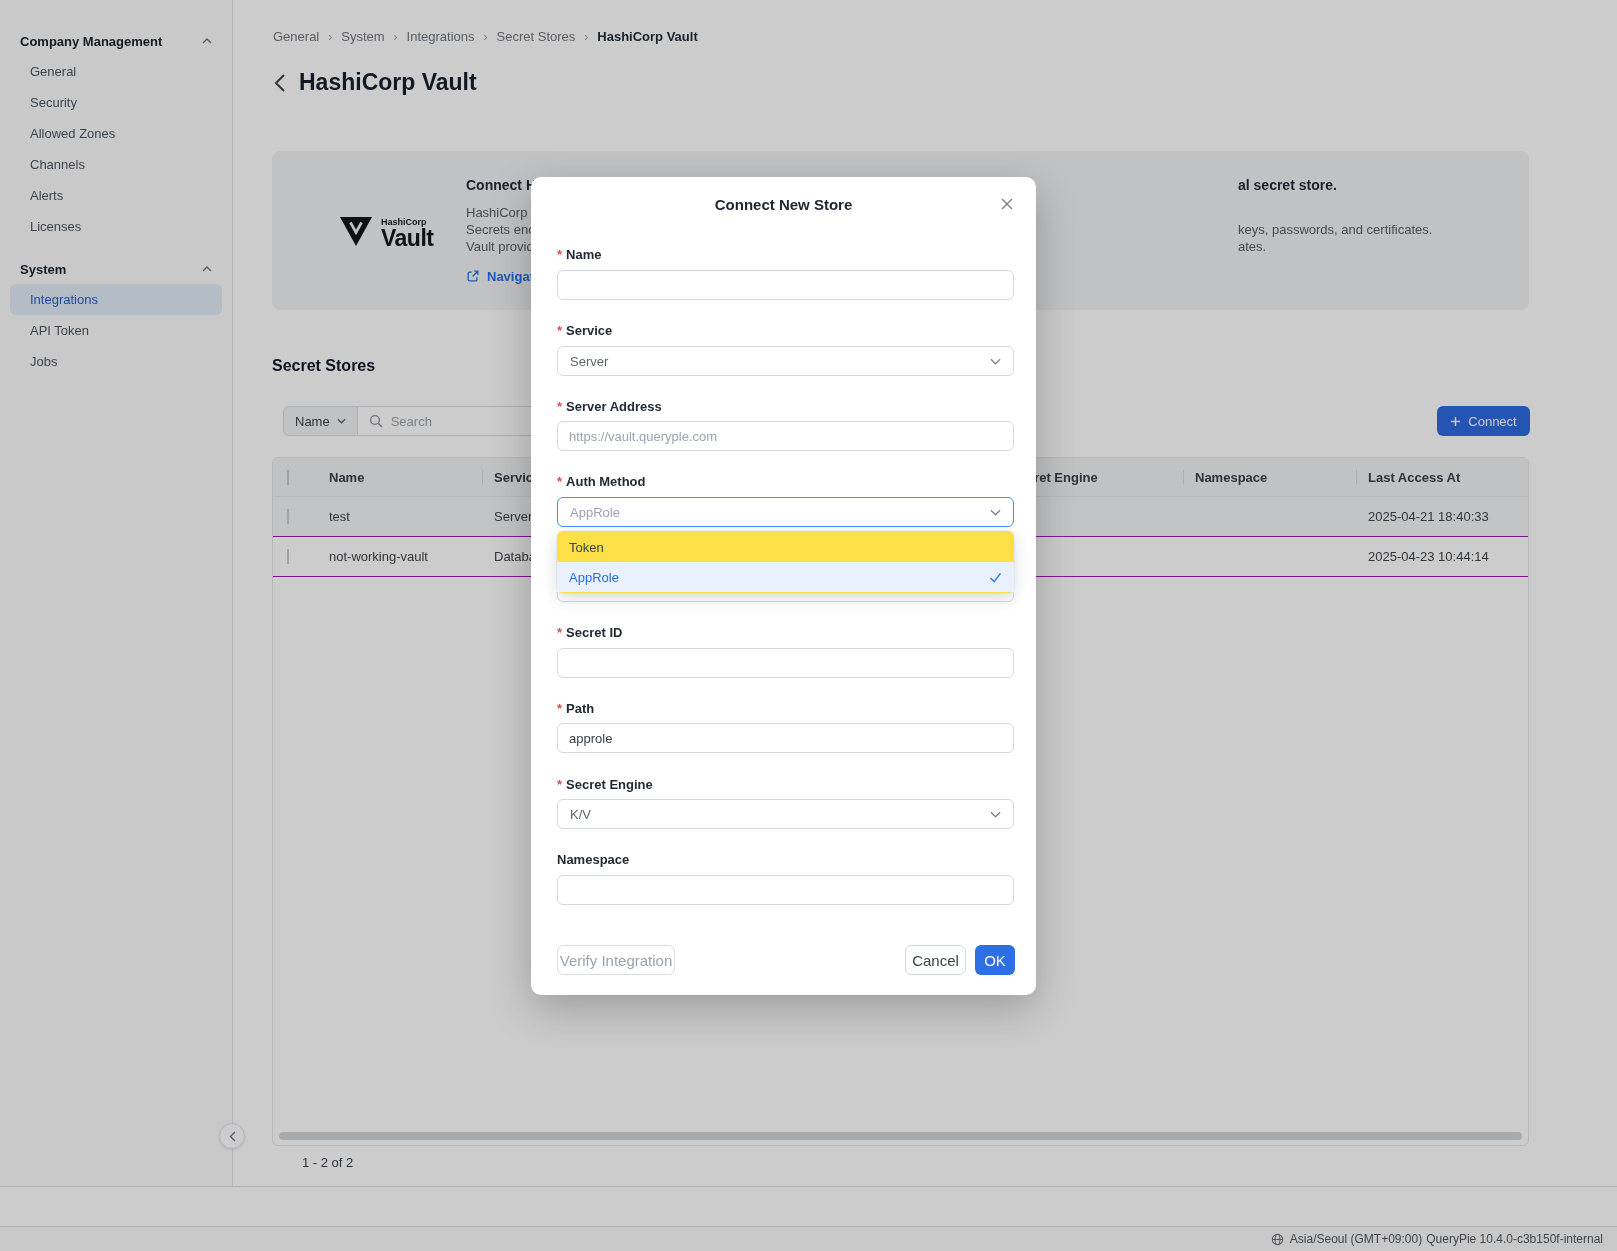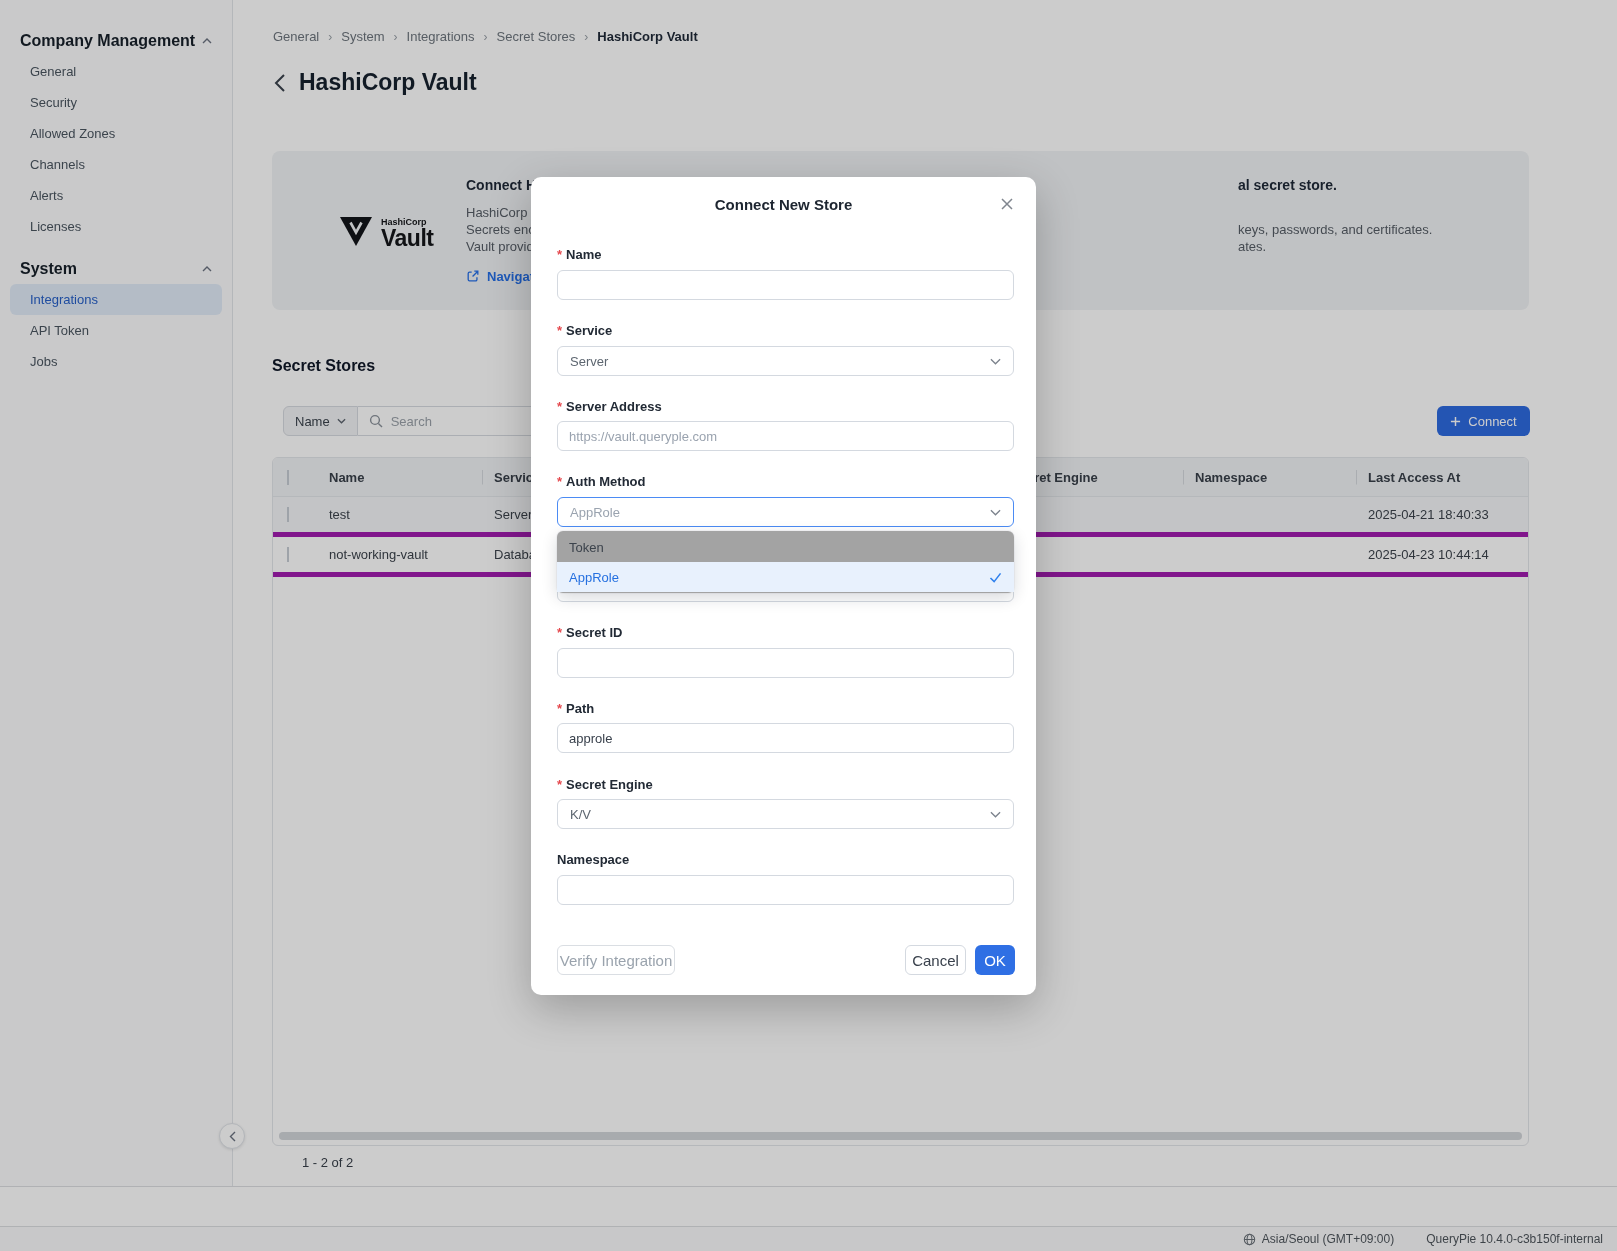--- a/index.html
+++ b/index.html
@@ -3,21 +3,21 @@
 <meta charset="utf-8">
 <style>
   * { margin:0; padding:0; box-sizing:border-box; }
   html,body { width:1617px; height:1251px; }
   body { font-family:"Liberation Sans", sans-serif; background:#fff; }
   .screen { position:relative; width:1617px; height:1251px; background:#fff; overflow:hidden; }
 
   
   .sidebar { position:absolute; left:0; top:0; width:233px; height:1186px; background:#fcfcfd; border-right:1px solid #e2e5e9; padding-top:26px; }
   .sb-section { margin-bottom:12px; }
-  .sb-title { display:flex; align-items:center; justify-content:space-between; height:30px; padding:0 20px; font-size:16px; font-weight:700; color:#17202a; cursor:pointer; }
+  .sb-title { display:flex; align-items:center; justify-content:space-between; height:30px; padding:0 20px; font-size:13px; font-weight:700; color:#17202a; cursor:pointer; }
   .sb-title .chev { color:#6b7280; display:flex; }
   .sb-item { display:flex; align-items:center; height:31px; margin:0 10px; padding-left:20px; border-radius:6px; font-size:13px; color:#4a5560; cursor:pointer; }
   .sb-item.active { background:#e2ecf8; color:#2760c8; }
   .collapse-btn { position:absolute; left:219px; top:1123px; width:26px; height:26px; border-radius:50%; background:#fff; border:1px solid #dfe3e8; box-shadow:0 1px 3px rgba(0,0,0,.10); display:flex; align-items:center; justify-content:center; color:#6b7280; z-index:5; font-size:14px; }
 
   
   .main { position:absolute; left:233px; top:0; width:1384px; height:1186px; background:#fff; }
   .breadcrumb { position:absolute; left:40px; top:29px; display:flex; align-items:center; gap:9px; font-size:13px; color:#6d757d; }
   .crumb { cursor:pointer; }
   .crumb-sep { color:#9aa1a8; font-size:12px; }
@@ -48,44 +48,44 @@
   .connect-btn { position:absolute; left:1204px; top:406px; width:93px; height:30px; display:flex; align-items:center; justify-content:center; gap:7px; background:#2e6be0; color:#fff; border:none; border-radius:6px; font-size:13px; font-weight:400; font-family:inherit; cursor:pointer; }
 
   
   .table-card { position:absolute; left:39px; top:457px; width:1257px; height:689px; background:#fff; border:1px solid #e3e6ea; border-radius:6px; overflow:hidden; }
   .t-row { display:grid; grid-template-columns:44px 165px 517px 184px 173px 174px; align-items:center; height:40px; font-size:13px; color:#3c434c; }
   .t-row .cell { padding-left:12px; overflow:hidden; white-space:nowrap; }
   .t-row .cb-cell { padding-left:14px; }
   .t-head { height:39px; background:#f1f3f5; font-weight:700; color:#39404a; border-bottom:1px solid #e3e6ea; }
   .t-head .cell { position:relative; }
   .t-head .cell.div::before { content:""; position:absolute; left:0; top:50%; transform:translateY(-50%); width:1px; height:15px; background:#d5d9de; }
-  .t-body-row { border-bottom:5px solid #a21caf; cursor:pointer; }
+  .t-body-row { border-bottom:1px solid #a21caf; cursor:pointer; }
   .t-body-row.odd { background:#f4f6f8; }
   .checkbox { width:16px; height:16px; border:1.5px solid #c6ccd4; border-radius:4px; background:#fff; cursor:pointer; }
   .scroll-strip { position:absolute; left:6px; right:6px; bottom:5px; height:8px; border-radius:4px; background:#d3d6da; cursor:pointer; }
   .pagination { position:absolute; left:69px; top:1155px; font-size:13px; color:#39404a; }
   .main-divider { position:absolute; left:0; top:1186px; width:1617px; height:0; border-top:1px solid #dcdee1; }
 
   
-  .footer { position:absolute; left:0; top:1226px; width:1617px; height:25px; background:#fbfbfc; border-top:1px solid #dddfe2; display:flex; align-items:center; justify-content:flex-end; gap:32px; padding-right:14px; font-size:12px; color:#4e555c; }
+  .footer { position:absolute; left:0; top:1226px; width:1617px; height:25px; background:#fbfbfc; border-top:1px solid #dddfe2; display:flex; align-items:center; justify-content:flex-end; gap:4px; padding-right:14px; font-size:12px; color:#4e555c; }
   .tz { display:flex; align-items:center; gap:6px; }
 
   
   .overlay { position:absolute; inset:0; background:rgba(0,0,0,0.2); z-index:40; }
   .modal { position:absolute; left:531px; top:177px; width:505px; height:818px; background:#fff; border-radius:10px; box-shadow:0 14px 44px rgba(0,0,0,0.24); z-index:50; }
   .modal-title { position:absolute; top:19px; left:0; right:0; text-align:center; font-size:15px; font-weight:700; color:#1d2530; }
   .modal-close { position:absolute; top:19px; right:21px; display:flex; color:#80868f; cursor:pointer; background:none; border:none; padding:0; }
   .f-label { position:absolute; left:26px; height:16px; line-height:16px; font-size:13px; font-weight:700; color:#222a35; }
   .req { color:#e5484d; margin-right:4px; font-weight:700; }
   .f-input { position:absolute; left:26px; width:457px; height:30px; border:1px solid #d4d9e0; border-radius:6px; background:#fff; font-size:13px; font-family:inherit; color:#39414c; padding:0 11px; outline:none; }
   .f-input::placeholder { color:#9aa3af; }
   .f-select { position:absolute; left:26px; width:457px; height:30px; border:1px solid #d4d9e0; border-radius:6px; background:#fff; display:flex; align-items:center; justify-content:space-between; padding:0 12px; font-size:13px; color:#5d6670; cursor:pointer; }
   .f-select .chev { color:#7b828c; display:flex; }
   .f-select.focused { border-color:#4b8bf4; color:#9aa3af; }
-  .dropdown { position:absolute; left:26px; top:354px; width:457px; background:#a3a3a3; border-radius:6px; box-shadow:0 5px 16px rgba(15,23,42,0.16), 0 0 0 1px rgba(15,23,42,0.04); padding:1px 0; z-index:3; }
+  .dropdown { position:absolute; left:26px; top:354px; width:457px; background:#fde047; border-radius:6px; box-shadow:0 5px 16px rgba(15,23,42,0.16), 0 0 0 1px rgba(15,23,42,0.04); padding:1px 0; z-index:3; }
   .opt { height:30px; display:flex; align-items:center; justify-content:space-between; padding:0 12px; font-size:13px; color:#3c434c; cursor:pointer; }
   .opt.selected { background:#e8f1fd; color:#2570e0; }
   .m-btn { position:absolute; top:768px; height:30px; border-radius:6px; font-size:15px; font-family:inherit; cursor:pointer; display:flex; align-items:center; justify-content:center; }
   .btn-verify { left:26px; width:118px; background:#fff; border:1px solid #dadee3; color:#9aa3ad; }
   .btn-cancel { left:374px; width:61px; background:#fff; border:1px solid #d4d9e0; color:#39414c; }
   .btn-ok { left:444px; width:40px; background:#2f6fe4; border:none; color:#fff; }
   svg { display:block; }
 </style>
 </head>
 <body>

